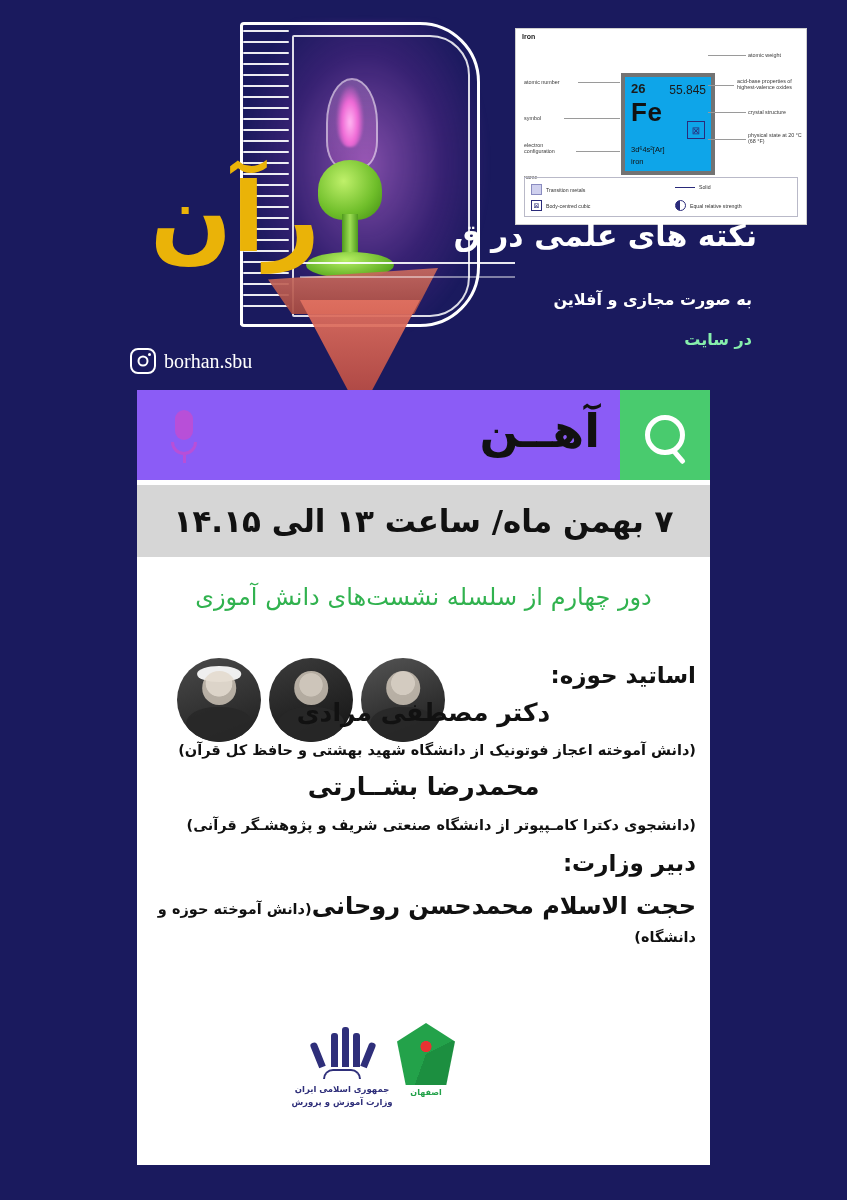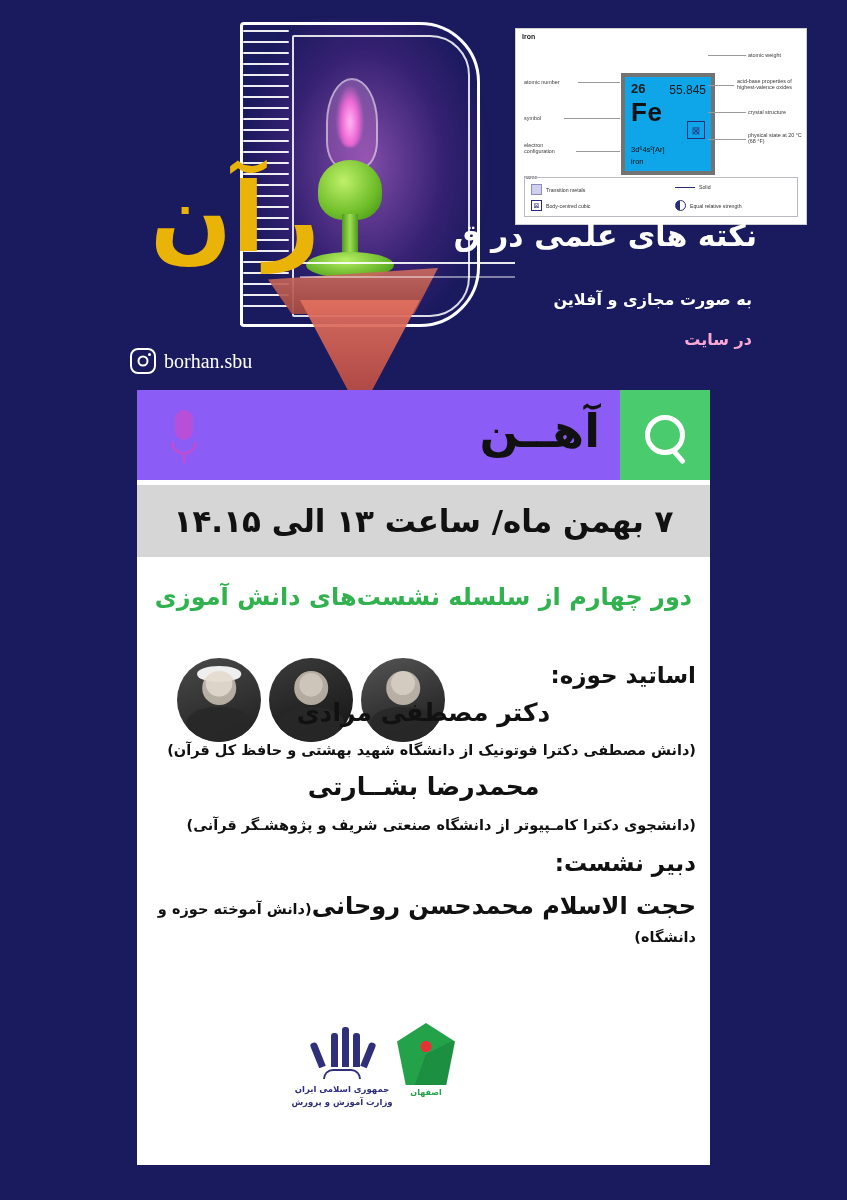--- a/index.html
+++ b/index.html
@@ -131,21 +131,21 @@
     white-space:nowrap;
   }
   .sub-online{
     position:absolute;right:95px;top:290px;
     font-size:16px;color:#ffffff;font-weight:bold;
     font-family:"DejaVu Sans", sans-serif;
     white-space:nowrap;
   }
   .sub-site-label{
     position:absolute;right:95px;top:330px;
-    font-size:16px;color:#f9a8d4;font-weight:bold;
+    font-size:16px;color:#86efac;font-weight:bold;
     font-family:"DejaVu Sans", sans-serif;
     white-space:nowrap;
   }
   .site-url{
     position:absolute;right:152px;top:322px;
     font-size:27px;color:#3fd17a;font-weight:bold;
     font-family:"Liberation Serif", serif;
     white-space:nowrap;direction:ltr;
   }
   .insta{
@@ -196,21 +196,21 @@
     position:absolute;left:0;top:95px;width:573px;height:72px;background:#d6d6d6;
     display:flex;align-items:center;justify-content:center;
   }
   .datebar span{
     font-size:31px;font-weight:bold;color:#111;font-family:"DejaVu Sans", sans-serif;
   }
 
   
   .session{
     position:absolute;left:0;top:190px;width:573px;text-align:center;
-    font-size:24px;font-weight:bold;color:#31b24f;font-family:"DejaVu Sans", sans-serif;
+    font-size:24px;font-weight:normal;color:#31b24f;font-family:"DejaVu Sans", sans-serif;
     line-height:1.45;
   }
 
   
   .photos{position:absolute;left:40px;top:268px;width:250px;height:86px;}
   .ph{
     position:absolute;top:0;width:84px;height:84px;border-radius:50%;overflow:hidden;
   }
   .ph1{left:0;background:
       radial-gradient(circle at 50% 30%, #c9c9c9 0 18%, rgba(0,0,0,0) 19%),
@@ -418,24 +418,24 @@
         <div class="body"></div>
       </div>
       <div class="ph ph3">
         <div class="head"></div>
         <div class="body"></div>
       </div>
     </div>
 
     <div class="txt t-label r1">اساتید حوزه:</div>
     <div class="txt t-name r2">دکتر مصطفی مرادی</div>
-    <div class="txt t-paren r3">(دانش مصطفی دکترا فوتونیک از دانشگاه شهید بهشتی و حافظ کل قرآن)</div>
+    <div class="txt t-paren r3">(دانش آموخته اعجاز فوتونیک از دانشگاه شهید بهشتی و حافظ کل قرآن)</div>
     <div class="txt t-name r4">محمدرضا بشــارتی</div>
     <div class="txt t-paren r5">(دانشجوی دکترا کامـپیوتر از دانشگاه صنعتی شریف و پژوهشـگر قرآنی)</div>
-    <div class="txt t-label r6">دبیر نشست:</div>
+    <div class="txt t-label r6">دبیر وزارت:</div>
     <div class="txt t-mixed r7">
       <span>حجت الاسلام محمدحسن روحانی</span><small>(دانش آموخته حوزه و دانشگاه)</small>
     </div>
 
     <div class="logos">
       <div class="logo logo-iran">
         <div class="iran-emblem">
           <i></i>
             <i></i>
             <i></i>

